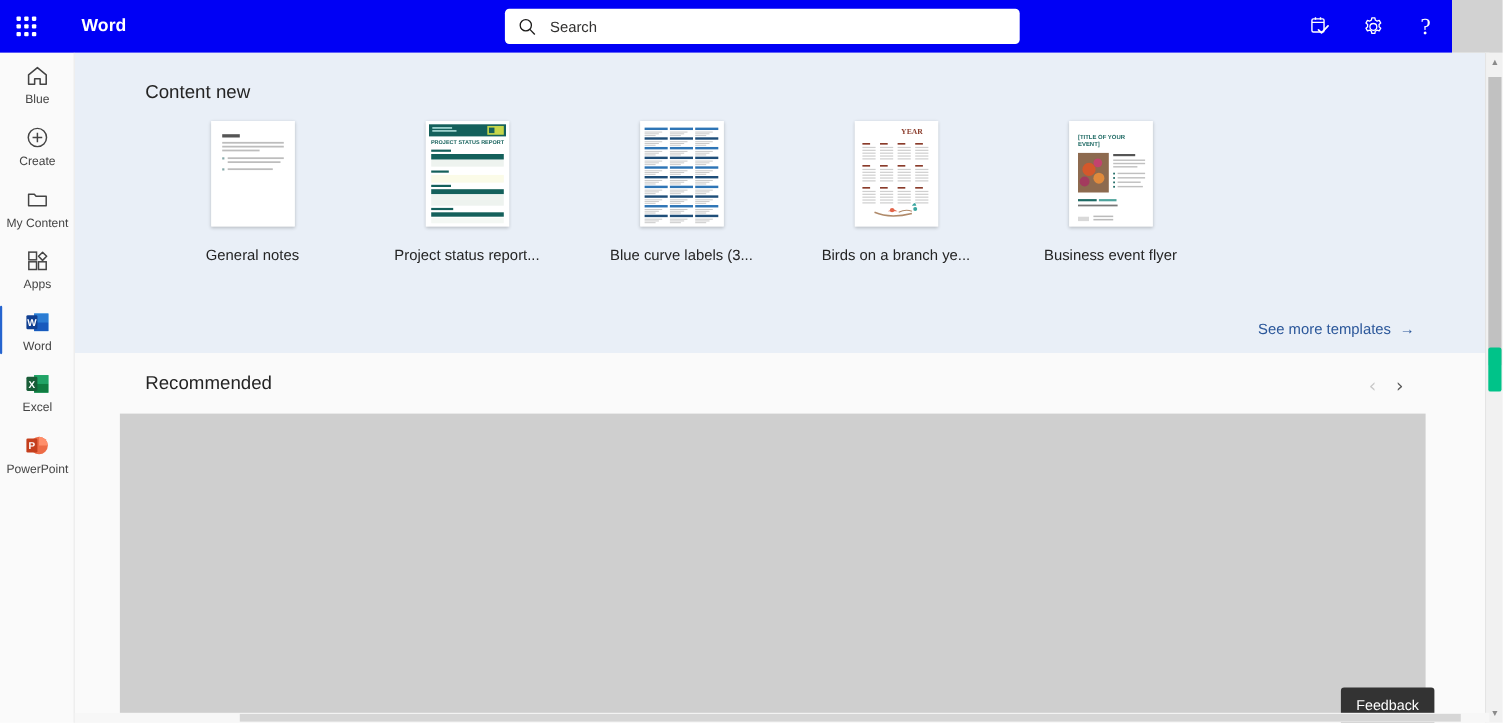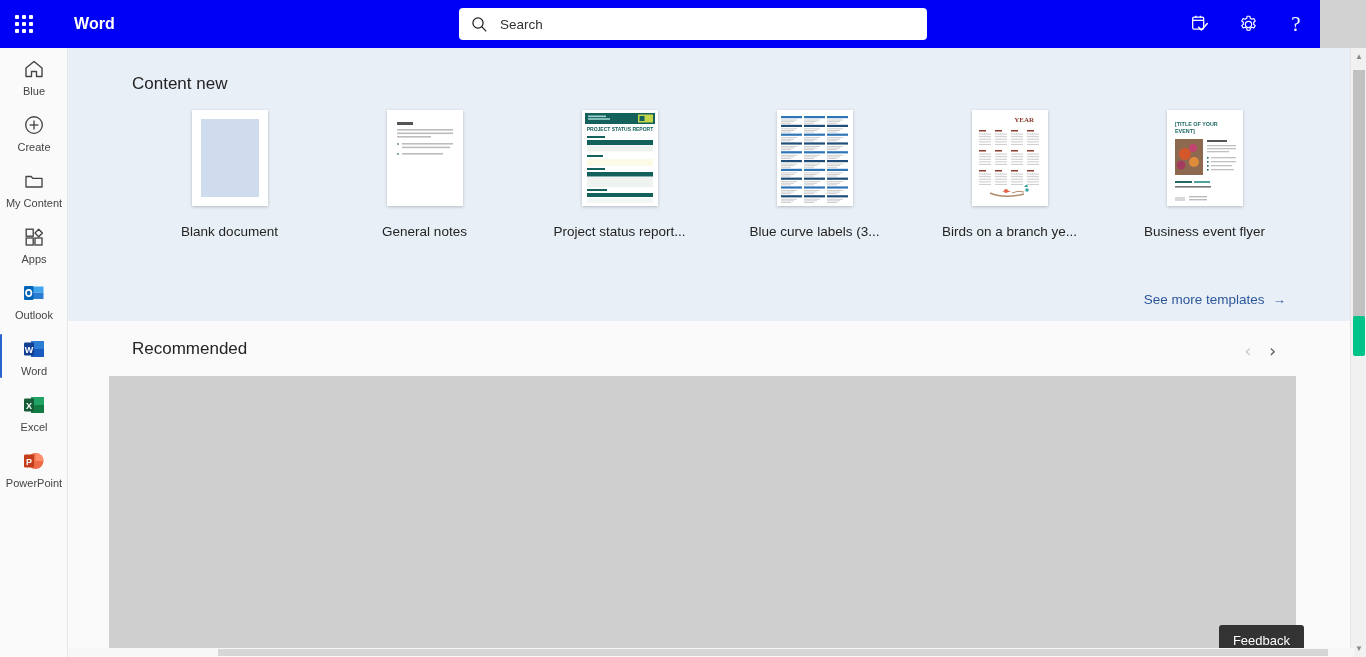--- a/index.html
+++ b/index.html
@@ -268,29 +268,20 @@
   <div class="rail-item">
     <svg class="rail-icon" viewBox="0 0 24 24">
       <rect x="4.2" y="4.2" width="7" height="7" fill="none" stroke="#444" stroke-width="1.35"></rect>
       <rect x="4.2" y="13" width="7" height="7" fill="none" stroke="#444" stroke-width="1.35"></rect>
       <rect x="13" y="13" width="7" height="7" fill="none" stroke="#444" stroke-width="1.35"></rect>
       <path d="M13 8 L16.7 4.3 L20.4 8 L16.7 11.7 Z" fill="none" stroke="#444" stroke-width="1.35" stroke-linejoin="round"></path>
     </svg>
     <span class="rail-label">Apps</span>
   </div>
 
-  <div class="rail-item">
-    <svg class="rail-icon" viewBox="0 0 24 24">
-      <rect x="9.5" y="5.5" width="12" height="6" fill="#41a5ee"></rect>
-      <rect x="9.5" y="11.5" width="12" height="6.5" fill="#2b7cd3"></rect>
-      <rect x="2" y="5" width="9.5" height="14" rx="1.2" fill="#0364b8"></rect>
-      <ellipse cx="6.7" cy="12" rx="2.7" ry="3.2" fill="none" stroke="#fff" stroke-width="1.7"></ellipse>
-    </svg>
-    <span class="rail-label">Outlook</span>
-  </div>
 
 
   <div class="rail-item selected">
     <svg class="rail-icon" viewBox="0 0 24 24">
       <rect x="9" y="4" width="13" height="16" fill="#41a5ee"></rect>
       <rect x="9" y="4" width="13" height="8" fill="#2b7cd3"></rect>
       <rect x="9" y="12" width="13" height="8" fill="#185abd"></rect>
       <rect x="2" y="5.6" width="10" height="12.8" rx="1.2" fill="#103f91"></rect>
       <text x="7" y="15.6" font-size="9" font-family="Liberation Sans, sans-serif" font-weight="bold" fill="#fff" text-anchor="middle">W</text>
     </svg>
@@ -319,28 +310,20 @@
   </div>
 </nav>
 
 <main id="main">
 
   <section id="create-section">
     <h2 class="sect-title">Content new</h2>
 
     <div id="template-row">
 
-      <div class="tmpl">
-        <div class="thumb-box">
-          <div class="thumb">
-            <div class="blank-inner"></div>
-          </div>
-        </div>
-        <div class="tmpl-label">Blank document</div>
-      </div>
 
       <div class="tmpl">
         <div class="thumb-box">
           <div class="thumb">
             <svg width="76" height="96" viewBox="0 0 76 96">
               <rect width="76" height="96" fill="#fff"></rect>
               <rect x="10" y="12" width="16" height="3" fill="#555"></rect>
               <rect x="10" y="19" width="56" height="1.6" fill="#bdbdbd"></rect>
               <rect x="10" y="22.5" width="56" height="1.6" fill="#bdbdbd"></rect>
               <rect x="10" y="26" width="34" height="1.6" fill="#bdbdbd"></rect>

